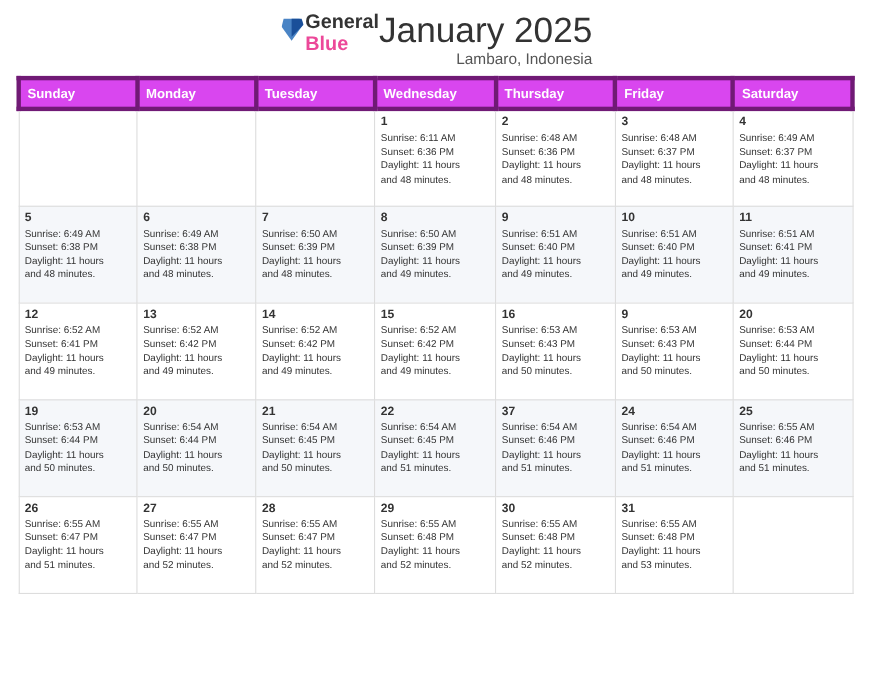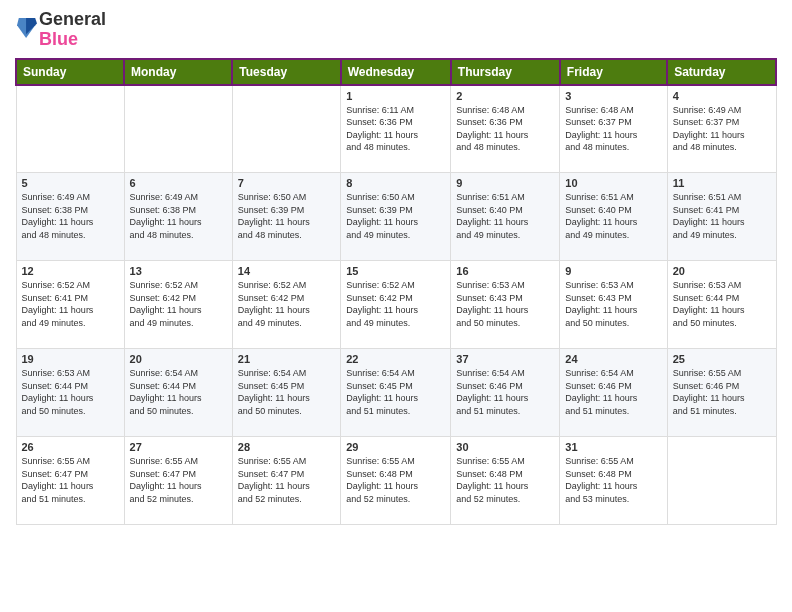--- a/index.html
+++ b/index.html
@@ -11,21 +11,21 @@
       overflow: hidden;
     }
     .page {
       width: 792px;
       height: 612px;
       background: #fff;
       padding: 10px 15px;
     }
     .header {
       display: flex;
-      justify-content: space-between;
+      justify-content: center;
       align-items: flex-start;
       margin-bottom: 8px;
     }
     .logo {
       display: flex;
       align-items: center;
       gap: 2px;
     }
     .logo-text {
       font-size: 18px;
@@ -51,27 +51,27 @@
     .location {
       font-size: 14px;
       color: #555;
     }
     .calendar {
       width: 100%;
       border-collapse: collapse;
       border: 1px solid #ccc;
     }
     .calendar th {
-      background: #4d7c0f;
+      background: #d946ef;
       color: #fff;
       font-size: 12px;
       font-weight: bold;
       padding: 5px 6px;
       text-align: left;
-      border: 2px solid #701a75;
+      border: 4px solid #701a75;
     }
     .calendar td {
       vertical-align: top;
       padding: 4px 5px;
       border: 1px solid #ddd;
       font-size: 9.5px;
       color: #333;
       width: 113px;
       height: 88px;
       background: #fff;
@@ -105,20 +105,24 @@
           <polygon points="10,2 20,2 22,8 10,20" fill="#1a4f99"></polygon>
         </svg>
       </div>
       <div>
         <div class="logo-text">
           <span class="logo-general">General</span><br>
           <span class="logo-blue">Blue</span>
         </div>
       </div>
     </div>
+    <div class="title-block">
+      <div class="month-title">January 2025</div>
+      <div class="location">Lambaro, Indonesia</div>
+    </div>
   </div>
 
   <table class="calendar">
     <thead>
       <tr>
         <th>Sunday</th>
         <th>Monday</th>
         <th>Tuesday</th>
         <th>Wednesday</th>
         <th>Thursday</th>

